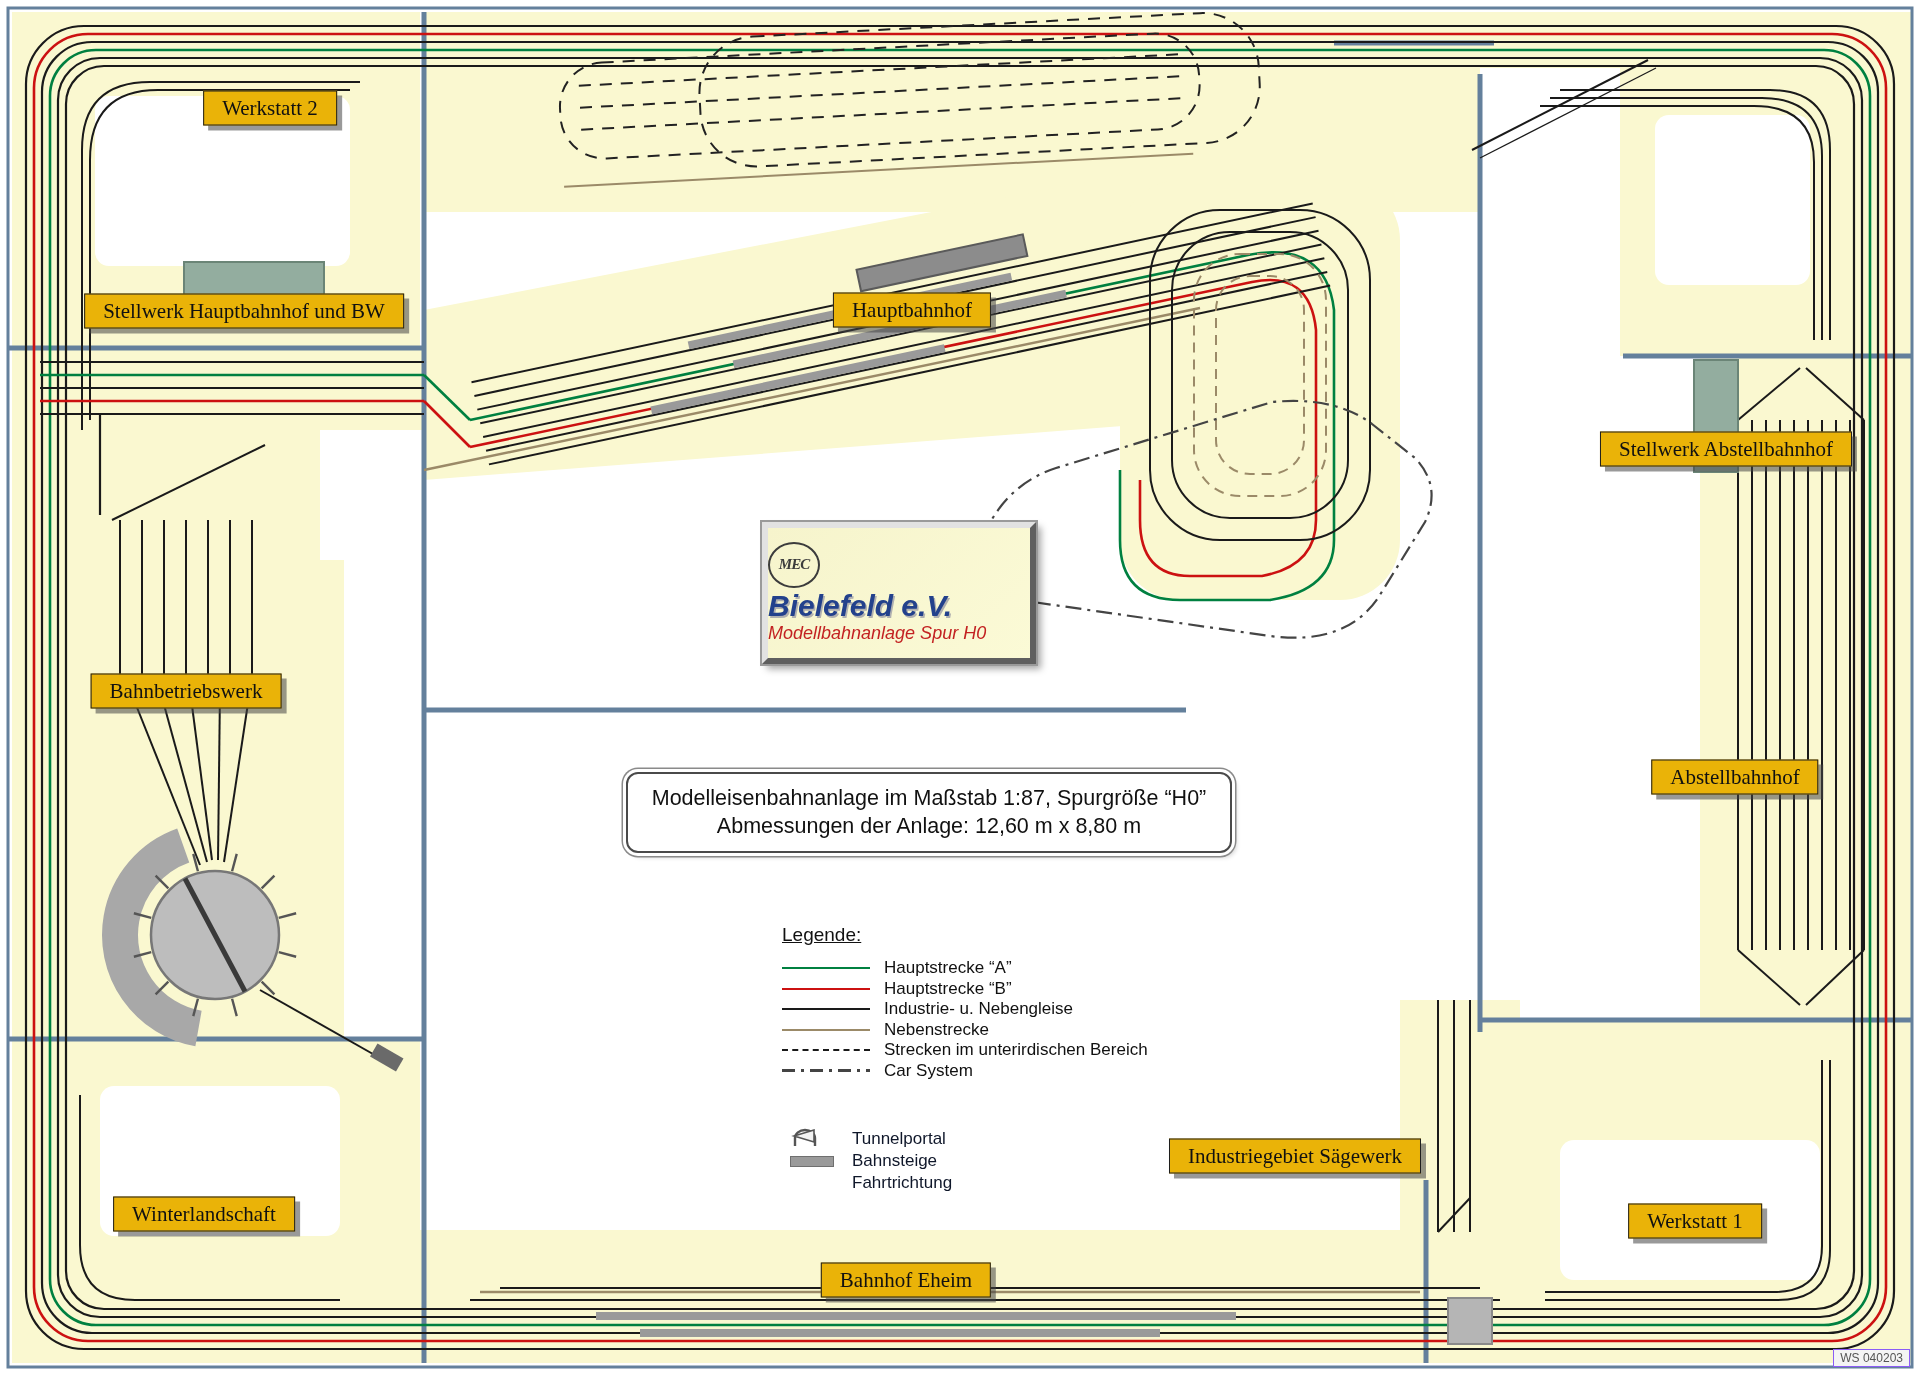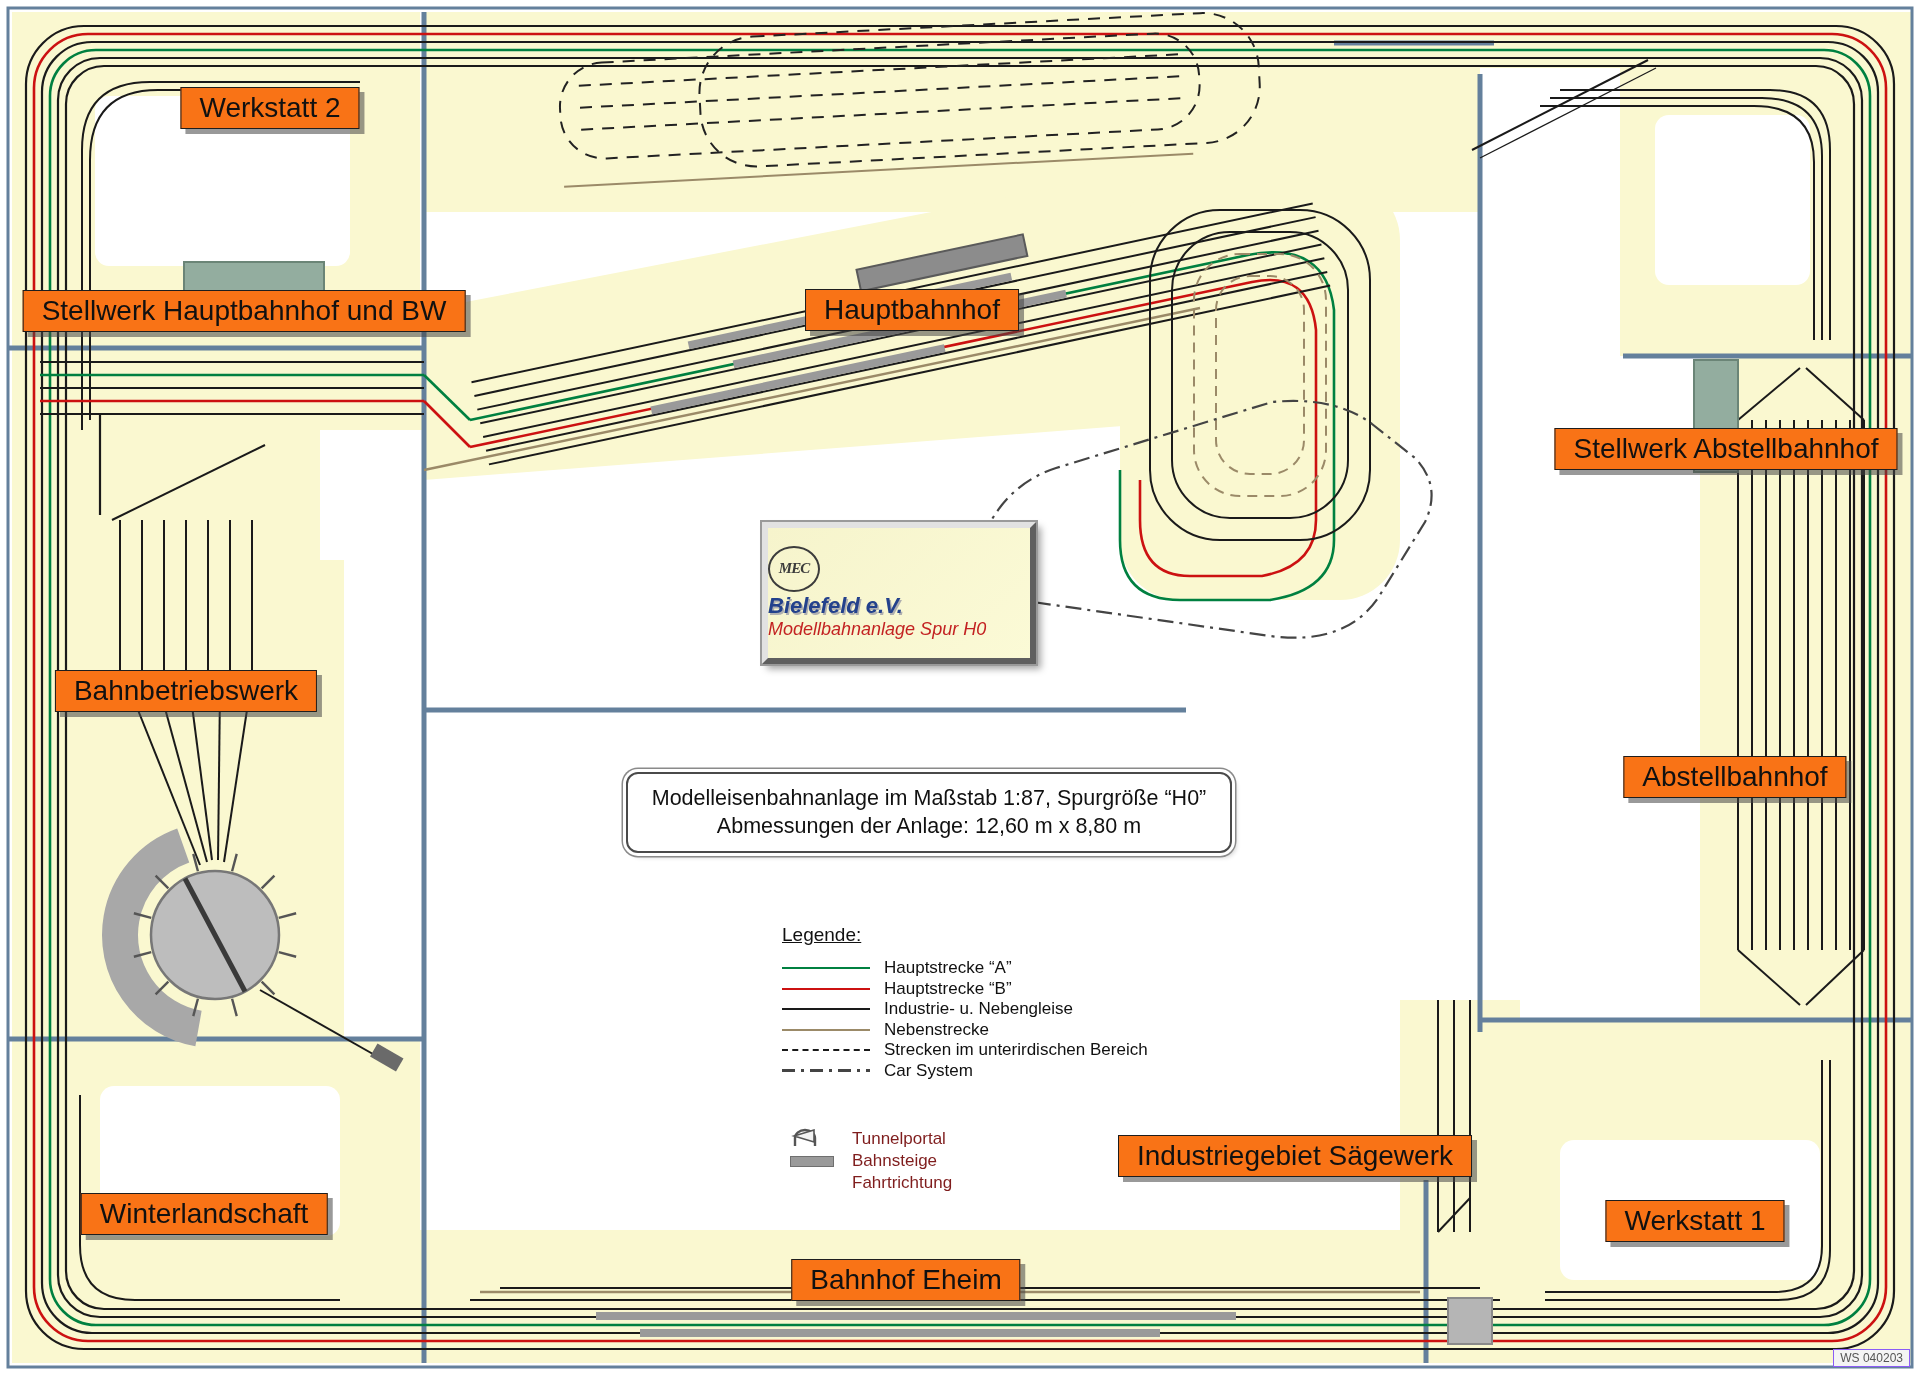--- a/index.html
+++ b/index.html
@@ -1,32 +1,32 @@
 <!DOCTYPE html>
 <html><head>
 <meta charset="utf-8">
 <style>
   html,body{margin:0;padding:0;background:#dcdcdc;}
   .stage{position:relative;width:1920px;height:1375px;background:#ffffff;overflow:hidden;
          font-family:"Liberation Sans",sans-serif;}
   svg{position:absolute;left:0;top:0;}
 
-  .label-box{position:absolute;transform:translate(-50%,-50%);background:#f97316;
+  .label-box{position:absolute;transform:translate(-50%,-50%);background:#eab308;
     border:1.6px solid #1e1e1e;box-shadow:5px 5px 0 rgba(70,70,70,.55);
-    padding:4px 18px;font-size:28px;color:#111;white-space:nowrap;z-index:5;}
+    padding:4px 18px;font-size:21px;color:#111;white-space:nowrap;z-index:5;font-family:Liberation Serif, serif;}
 
   .logo-box{position:absolute;left:762px;top:522px;width:262px;height:130px;z-index:5;
     background:linear-gradient(135deg,#f6f4cc,#fbfad6);
     border:6px solid;border-color:#e2e2e2 #5f5f5f #5f5f5f #e2e2e2;
     box-shadow:0 0 0 2px #9a9a9a,5px 5px 7px rgba(0,0,0,.35);
     display:flex;flex-direction:column;justify-content:center;gap:2px;}
   .logo-emblem{width:48px;height:42px;border:2.5px solid #3c3c3c;border-radius:50%;
     display:flex;align-items:center;justify-content:center;
     font:italic bold 15px "Liberation Serif",serif;color:#3c3c3c;letter-spacing:-1px;}
-  .logo-club{font-style:italic;font-weight:bold;font-size:22px;color:#23418c;
+  .logo-club{font-style:italic;font-weight:bold;font-size:30px;color:#23418c;
     text-shadow:1.5px 1.5px 0 #b0b0b0;line-height:1.05;}
   .logo-sub{font-style:italic;font-weight:normal;font-size:18px;color:#c32222;}
 
   .info-box{position:absolute;left:626px;top:772px;width:586px;z-index:5;background:#fff;
     border:2px solid #4a4a4a;border-radius:12px;
     box-shadow:0 0 0 3px #ffffff,0 0 0 4.5px #8a8a8a,4px 4px 5px rgba(0,0,0,.2);
     text-align:center;padding:9px 8px;font-size:21.5px;color:#111;}
   .info-box div{margin:3px 0;}
 
   .legend{position:absolute;left:782px;top:924px;z-index:5;color:#111;}
@@ -35,21 +35,21 @@
   .swatch{width:88px;margin-right:14px;flex:none;border-top:2.6px solid #000;height:0;}
   .sw-0{border-color:#008040;}
   .sw-1{border-color:#cc1111;}
   .sw-2{border-color:#1a1a1a;}
   .sw-3{border-color:#9b8a68;}
   .sw-4{border-color:#1a1a1a;border-top-style:dashed;}
   .sw-5{border:none;height:3px;background:repeating-linear-gradient(90deg,
         #444 0 13px,transparent 13px 19px,#444 19px 22px,transparent 22px 28px);}
   .legend-label{font-size:17px;white-space:nowrap;}
 
-  .symbols{position:absolute;left:790px;top:1128px;z-index:5;color:#7f1d1d;}
+  .symbols{position:absolute;left:790px;top:1128px;z-index:5;color:#0f172a;}
   .symbol-row{display:flex;align-items:center;height:22px;}
   .symbol-icon{width:52px;margin-right:10px;display:flex;align-items:center;flex:none;}
   .platform-chip{width:42px;height:9px;background:#9a9a9a;border:1px solid #6f6f6f;}
 
   .stamp{position:absolute;right:10px;bottom:8px;z-index:6;border:1px solid #8b5cf6;
     background:#f4f4f4;padding:1px 6px;font-size:12px;color:#555;}
 </style>
 </head>
 <body>
 

